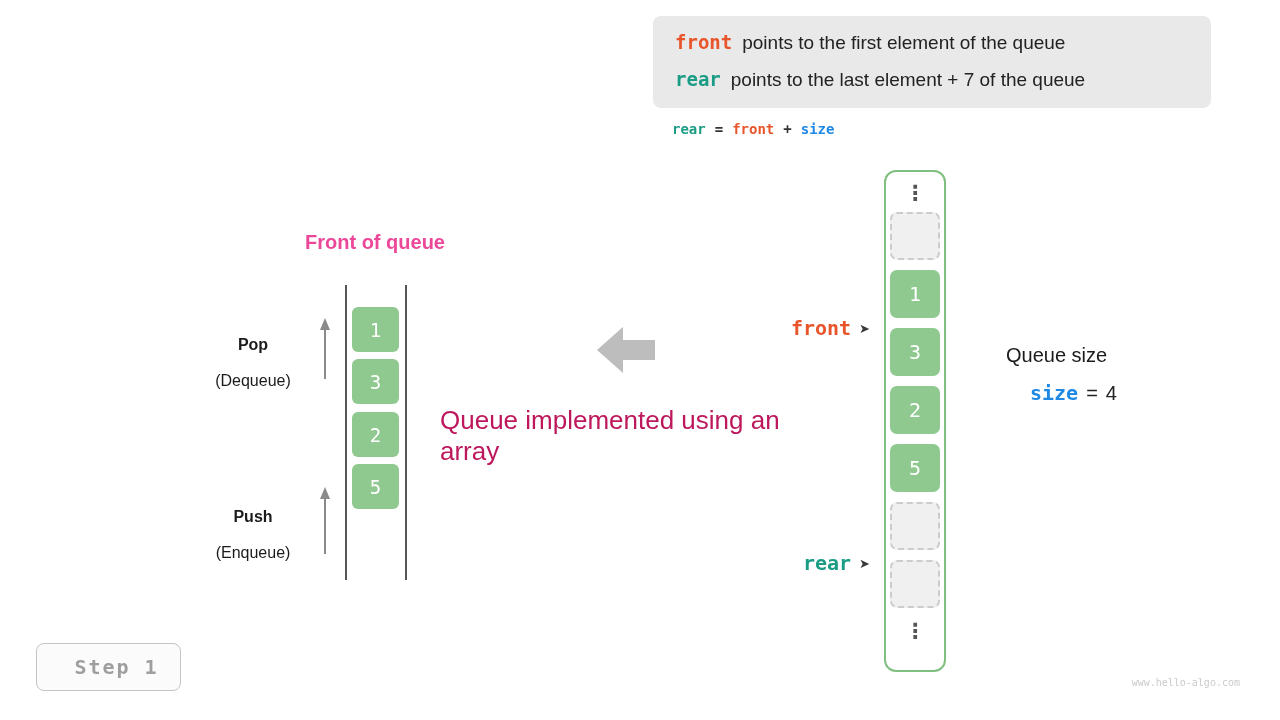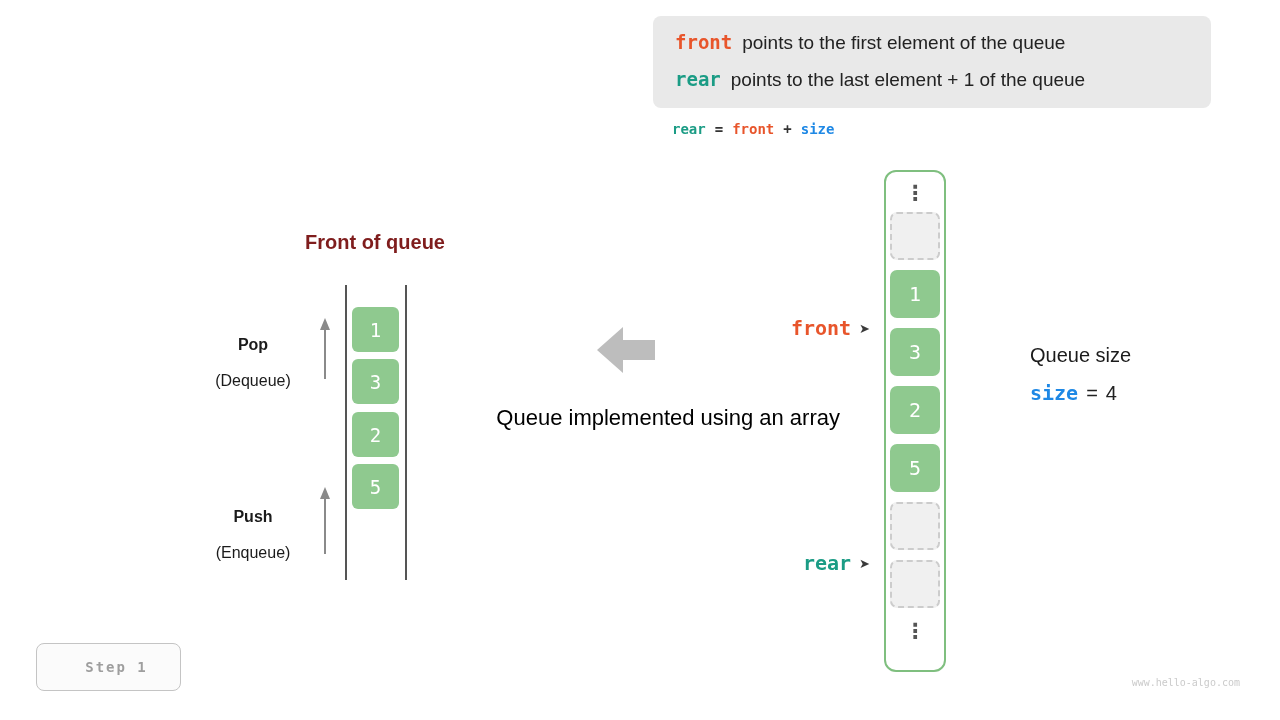--- a/index.html
+++ b/index.html
@@ -42,64 +42,64 @@
 
   .pointer { position:absolute; right:410px; font-size:20px; white-space:nowrap;margin-top:28px; }
   .pointer .arrow { font-family:"DejaVu Sans", sans-serif; font-size:13px; color:#3a3a3a;
     margin-left:8px; vertical-align:2px; font-weight:bold; }
   .pointer.front { top:288px; }
   .pointer.front .lbl { color:var(--orange,#E8552B); }
   .pointer.rear { top:523px; }
   .pointer.rear .lbl { color:var(--teal,#1B9C85); }
 
   
-  .queue-size-label { position:absolute; left:1030px; top:344px; font-size:20px; color:#1b1b1b; }
+  .queue-size-label { position:absolute; left:1006px; top:344px; font-size:20px; color:#1b1b1b; }
   .queue-size-line { position:absolute; left:1030px; top:381px; font-size:20px; color:#222; white-space:nowrap; }
   .queue-size-line .code { font-size:20px; }
   .queue-size-line .eq { margin:0 8px; }
 
   
   .front-label, .rear-label { position:absolute; left:255px; width:240px; text-align:center;
-    font-weight:bold; font-size:20px; color:#7f1d1d; }
+    font-weight:bold; font-size:20px; color:#ec4899; }
   .front-label { top:231px; }
   .rear-label  { top:611px; }
   .qline { position:absolute; top:285px; width:2px; height:295px; background:#555555; }
   .qline.l { left:345px; } .qline.r { left:405px; }
   .lq-cell { position:absolute; left:352px; width:47px; height:45px; border-radius:6px;
     background:var(--green,#8FC98F); color:#fff; display:flex; align-items:center; justify-content:center;
     font-family:"DejaVu Sans Mono", monospace; font-size:19px; }
   .op-label { position:absolute; left:173px; width:160px; text-align:center; font-size:16px; }
   .op-label.b { font-weight:bold; }
   .up-arrow { position:absolute; left:316px; }
 
   
   .big-arrow { position:absolute; left:597px; top:325px; }
-  .caption { position:absolute; left:440px; top:405px; width:400px; text-align:right;
-    font-size:22px; color:#000000; }
+  .caption { position:absolute; left:440px; top:405px; width:400px; text-align:left;
+    font-size:26px; color:#be185d; }
 
   
   .step-badge { position:absolute; left:36px; top:643px; width:145px; height:48px; box-sizing:border-box;
     border:1px solid #C4C4C4; border-radius:8px; background:#FBFBFB;
     display:flex; align-items:center; justify-content:center;
-    font-family:"DejaVu Sans Mono", monospace; font-weight:bold; font-size:14px;
+    font-family:"DejaVu Sans Mono", monospace; font-weight:bold; font-size:20px;
     color:#9E9E9E; letter-spacing:2px;padding-left:16px; }
   .watermark { position:absolute; right:40px; top:677px; font-family:"DejaVu Sans Mono", monospace;
     font-size:10px; color:#CBCBCB; }
 </style>
 </head>
 <body>
 
 <div class="canvas">
 
   <div class="info-box">
     <div class="info-line">
       <span class="mono code c-front">front</span><span>points to the first element of the queue</span>
     </div>
     <div class="info-line">
-      <span class="mono code c-rear">rear</span><span>points to the last element + 1 of the queue</span>
+      <span class="mono code c-rear">rear</span><span>points to the last element + 7 of the queue</span>
     </div>
   </div>
 
   <div class="formula mono">
     <span class="code c-rear">rear</span><span class="code c-dark">=</span><span class="code c-front">front</span><span class="code c-dark">+</span><span class="code c-size">size</span>
   </div>
 
   <div class="array-box">
     <div class="ellipsis">⋮</div>
     <div class="cell empty"></div>

